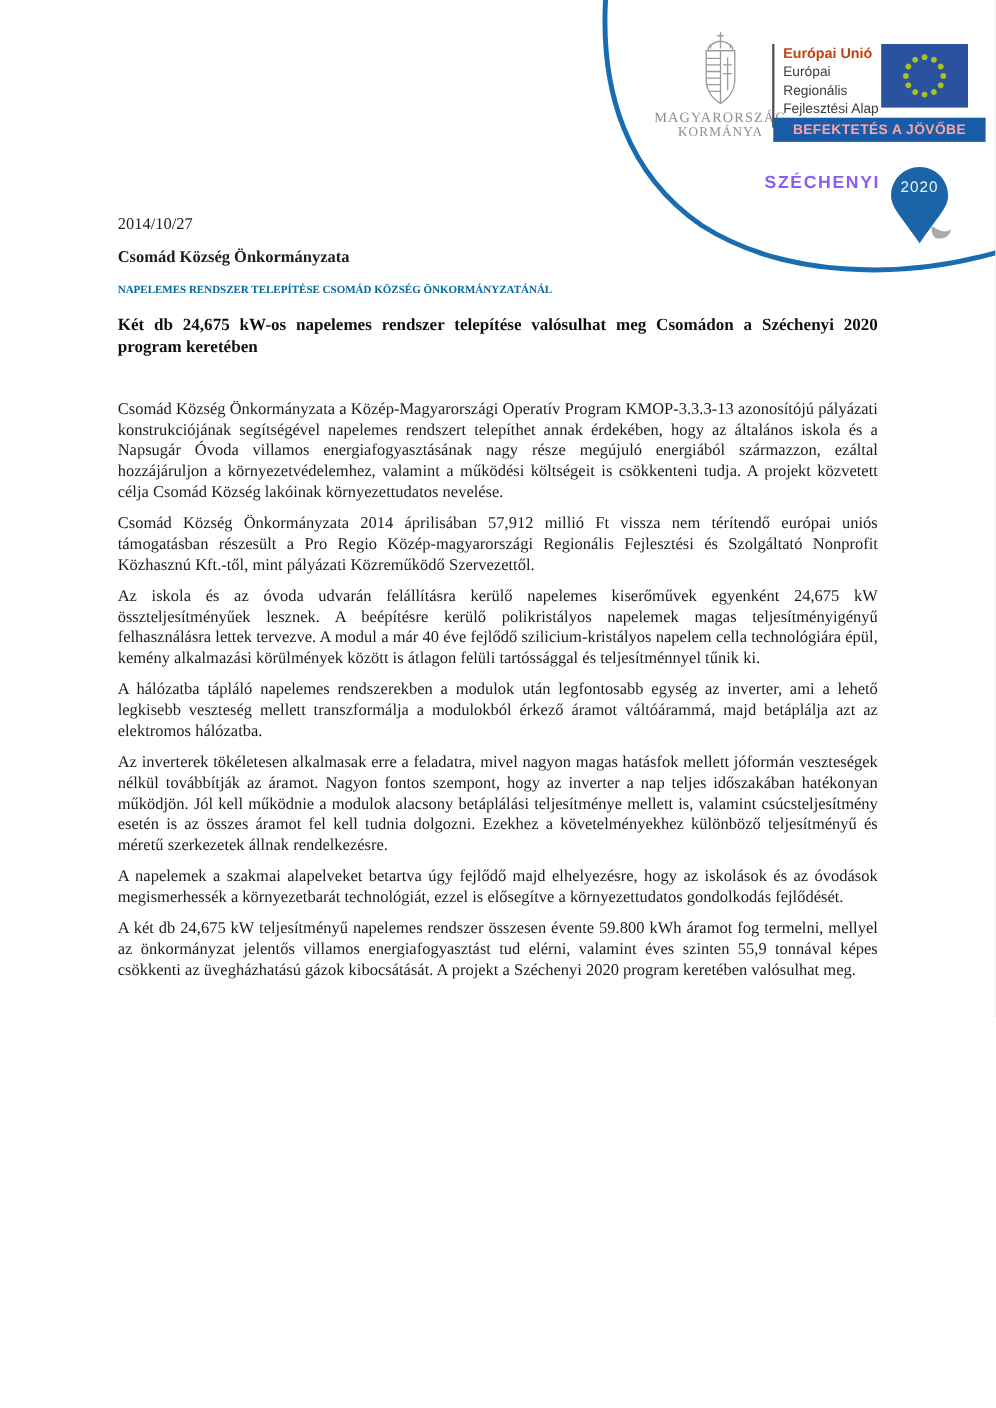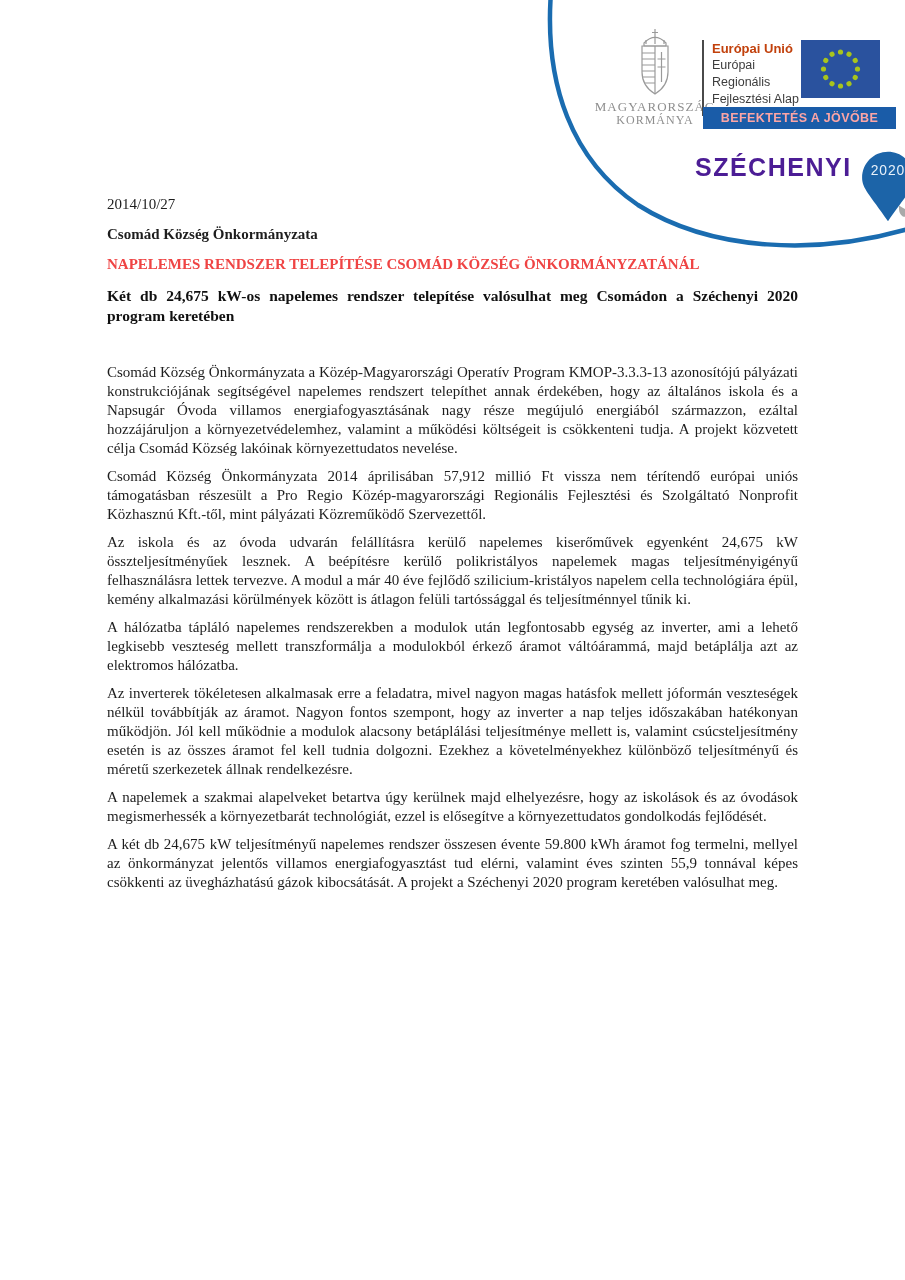--- a/index.html
+++ b/index.html
@@ -40,33 +40,33 @@
   .banner{
     position:absolute;left:703px;top:107px;width:193px;height:22px;
     background:var(--banner-blue);color:#fca5a5;
     font-size:12.5px;font-weight:bold;letter-spacing:.4px;
     display:flex;align-items:center;justify-content:center;
     white-space:nowrap;
   }
   
   .szechenyi{position:absolute;left:695px;top:150px;display:flex;align-items:flex-start;}
   .szechenyi .wordmark{
-    font-size:25px;font-weight:bold;color:#4c1d95;letter-spacing:1.5px;
+    font-size:16px;font-weight:bold;color:#8b5cf6;letter-spacing:1.5px;
     line-height:28px;padding-top:3px;white-space:nowrap;
   }
   .pin-wrap{position:relative;margin-left:7px;width:58px;height:74px;}
   
   .content{position:absolute;left:107px;top:196px;width:691px;font-family:Liberation Serif, serif;}
   .date{font-size:15px;line-height:16px;}
   .author{font-size:15px;font-weight:bold;line-height:16px;margin-top:14px;}
   .doc-title{
     margin-top:37px;font-size:29px;font-weight:bold;line-height:30px;
     color:var(--title-blue);letter-spacing:.5px;
   }
-  .heading{margin-top:13px;font-size:15px;font-weight:bold;line-height:18px;color:#ef4444;}
+  .heading{margin-top:13px;font-size:10px;font-weight:bold;line-height:18px;color:#0369a1;}
   .subheading{
     margin-top:13px;font-size:15.5px;font-weight:bold;line-height:19.5px;
     text-align:justify;color:#101010;
   }
   .paragraphs{margin-top:38px;}
   .paragraphs p{
     font-size:15px;line-height:19px;margin:0 0 9px 0;
     text-align:justify;color:var(--text-dark);
   }
 </style>
@@ -137,18 +137,18 @@
     <div class="date">2014/10/27</div>
     <div class="author">Csomád Község Önkormányzata</div>
     <div class="heading">NAPELEMES RENDSZER TELEPÍTÉSE CSOMÁD KÖZSÉG ÖNKORMÁNYZATÁNÁL</div>
     <div class="subheading">Két db 24,675 kW-os napelemes rendszer telepítése valósulhat meg Csomádon a Széchenyi 2020 program keretében</div>
     <div class="paragraphs">
       <p>Csomád Község Önkormányzata a Közép-Magyarországi Operatív Program KMOP-3.3.3-13 azonosítójú pályázati konstrukciójának segítségével napelemes rendszert telepíthet annak érdekében, hogy az általános iskola és a Napsugár Óvoda villamos energiafogyasztásának nagy része megújuló energiából származzon, ezáltal hozzájáruljon a környezetvédelemhez, valamint a működési költségeit is csökkenteni tudja. A projekt közvetett célja Csomád Község lakóinak környezettudatos nevelése.</p>
       <p>Csomád Község Önkormányzata 2014 áprilisában 57,912 millió Ft vissza nem térítendő európai uniós támogatásban részesült a Pro Regio Közép-magyarországi Regionális Fejlesztési és Szolgáltató Nonprofit Közhasznú Kft.-től, mint pályázati Közreműködő Szervezettől.</p>
       <p>Az iskola és az óvoda udvarán felállításra kerülő napelemes kiserőművek egyenként 24,675 kW összteljesítményűek lesznek. A beépítésre kerülő polikristályos napelemek magas teljesítményigényű felhasználásra lettek tervezve. A modul a már 40 éve fejlődő szilicium-kristályos napelem cella technológiára épül, kemény alkalmazási körülmények között is átlagon felüli tartóssággal és teljesítménnyel tűnik ki.</p>
       <p>A hálózatba tápláló napelemes rendszerekben a modulok után legfontosabb egység az inverter, ami a lehető legkisebb veszteség mellett transzformálja a modulokból érkező áramot váltóárammá, majd betáplálja azt az elektromos hálózatba.</p>
       <p>Az inverterek tökéletesen alkalmasak erre a feladatra, mivel nagyon magas hatásfok mellett jóformán veszteségek nélkül továbbítják az áramot. Nagyon fontos szempont, hogy az inverter a nap teljes időszakában hatékonyan működjön. Jól kell működnie a modulok alacsony betáplálási teljesítménye mellett is, valamint csúcsteljesítmény esetén is az összes áramot fel kell tudnia dolgozni. Ezekhez a követelményekhez különböző teljesítményű és méretű szerkezetek állnak rendelkezésre.</p>
-      <p>A napelemek a szakmai alapelveket betartva úgy kerülnek majd elhelyezésre, hogy az iskolások és az óvodások megismerhessék a környezetbarát technológiát, ezzel is elősegítve a környezettudatos gondolkodás fejlődését.</p>
+      <p>A napelemek a szakmai alapelveket betartva úgy fejlődő majd elhelyezésre, hogy az iskolások és az óvodások megismerhessék a környezetbarát technológiát, ezzel is elősegítve a környezettudatos gondolkodás fejlődését.</p>
       <p>A két db 24,675 kW teljesítményű napelemes rendszer összesen évente 59.800 kWh áramot fog termelni, mellyel az önkormányzat jelentős villamos energiafogyasztást tud elérni, valamint éves szinten 55,9 tonnával képes csökkenti az üvegházhatású gázok kibocsátását. A projekt a Széchenyi 2020 program keretében valósulhat meg.</p>
     </div>
   </div>
 
 </div>
 
 </body></html>

